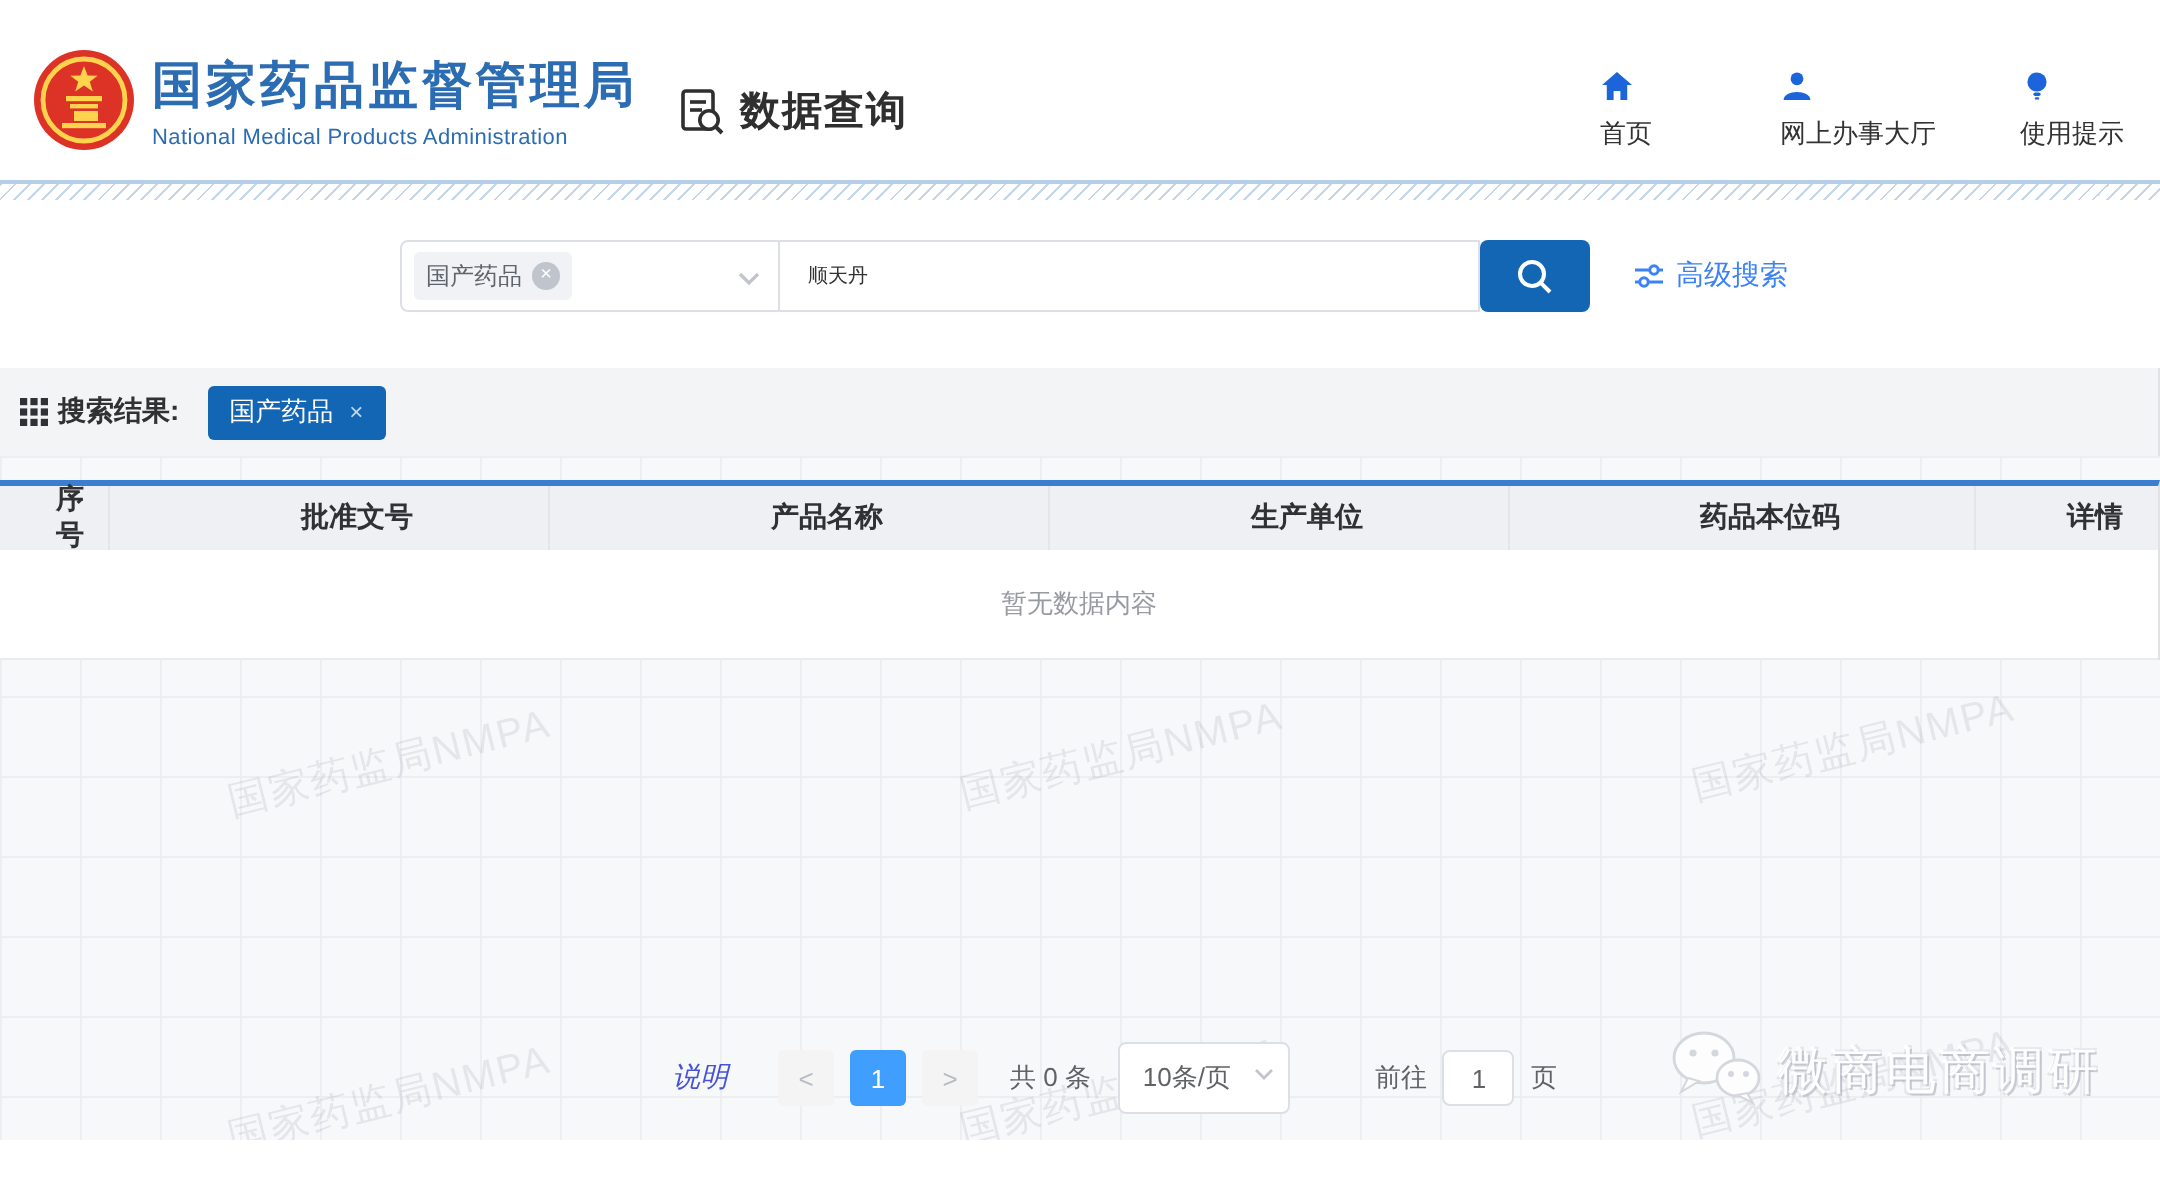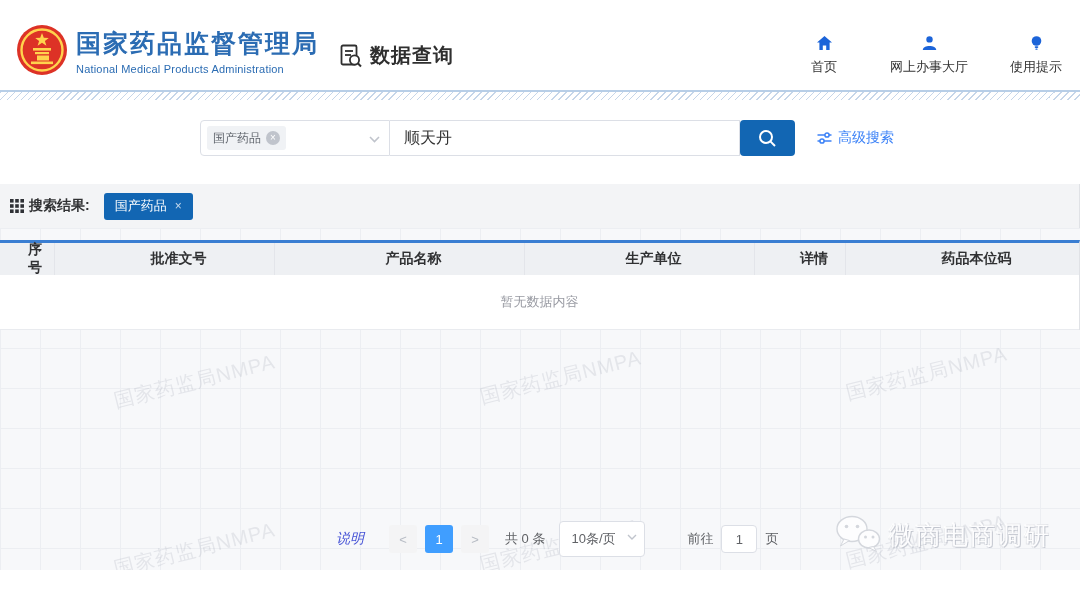--- a/index.html
+++ b/index.html
@@ -9,39 +9,39 @@
 
   
   .header { position:absolute; left:0; top:13px; width:1080px; height:90px; background:#fff; }
   .emblem { position:absolute; left:16px; top:11px; width:52px; height:52px; }
   .org-block { position:absolute; left:76px; top:15px; }
   .org-title { font-size:25px; font-weight:700; color:#2b6cb3; letter-spacing:2px; line-height:30px; }
   .org-subtitle { font-size:11px; color:#2b6cb3; margin-top:5px; letter-spacing:.2px; }
   .app-title { position:absolute; left:338px; top:29px; display:flex; align-items:center; gap:6px; }
   .app-title .txt { font-size:20px; font-weight:700; color:#2f2f2f; letter-spacing:1px; }
   .top-nav { position:absolute; right:18px; top:22px; display:flex; gap:42px; }
-  .nav-item { display:flex; flex-direction:column; align-items:center; cursor:pointer; min-width:48px; }
+  .nav-item { display:flex; flex-direction:column; align-items:flex-start; cursor:pointer; min-width:48px; }
   .nav-item .lbl { margin-top:7px; font-size:13px; color:#333; white-space:nowrap; }
 
   
   .divider { position:absolute; left:0; top:90px; width:1080px; height:10px;
     border-top:2px solid #b7cee7;
     background:repeating-linear-gradient(135deg, rgba(150,180,215,.55) 0 1px, rgba(255,255,255,0) 1px 5px); }
 
   
   .search-row { position:absolute; left:200px; top:120px; height:36px; display:flex; align-items:center; }
   .sel-box { position:relative; width:190px; height:36px; background:#fff; border:1px solid #dcdfe6;
              border-radius:4px 0 0 4px; display:flex; align-items:center; padding:0 26px 0 6px; }
   .sel-tag { display:flex; align-items:center; gap:5px; background:#f0f2f5; border-radius:3px;
              height:24px; padding:0 6px; font-size:12px; color:#5f646c; }
   .tag-close-circle { width:14px; height:14px; border-radius:50%; background:#c0c4cc; color:#fff;
              font-size:10px; line-height:14px; text-align:center; cursor:pointer; }
   .sel-caret { position:absolute; right:9px; top:15px; }
   .kw-input { width:350px; height:36px; border:1px solid #dcdfe6; border-left:none; background:#fff;
-              font-size:16px; color:#333; padding:4px 14px; outline:none;
+              font-size:10px; color:#333; padding:4px 14px; outline:none;
               font-family:"Liberation Sans","DejaVu Sans",sans-serif; }
   .search-btn { width:55px; height:36px; background:#1266b3; border:none; border-radius:4px;
                 display:flex; align-items:center; justify-content:center; cursor:pointer; }
   .adv-link { display:flex; align-items:center; gap:6px; margin-left:22px; cursor:pointer; }
   .adv-link .txt { font-size:14px; color:#3c82f7; }
 
   
   .results-band { position:absolute; left:0; top:184px; width:1080px; height:44px; background:#f3f4f6;
                   border-right:1px solid #e0e2e6; display:flex; align-items:center; }
   .results-label { display:flex; align-items:center; gap:5px; margin-left:10px;
@@ -213,22 +213,22 @@
     <span class="wm r2a">国家药监局NMPA</span>
     <span class="wm r2b">国家药监局NMPA</span>
     <span class="wm r2c">国家药监局NMPA</span>
 
     <div class="table-wrap">
       <div class="thead">
         <div class="th c1">序号</div>
         <div class="th c2">批准文号</div>
         <div class="th c3">产品名称</div>
         <div class="th c4">生产单位</div>
+        <div class="th c5">药品本位码</div>
         <div class="th c6">详情</div>
-        <div class="th c5">药品本位码</div>
       </div>
       <div class="tbody-empty">暂无数据内容</div>
     </div>
 
     <div class="pager">
       <span class="note-link">说明</span>
       <button class="pg-btn">&lt;</button>
       <div class="pg-cur">1</div>
       <button class="pg-btn">&gt;</button>
       <span class="pg-total">共 0 条</span>

